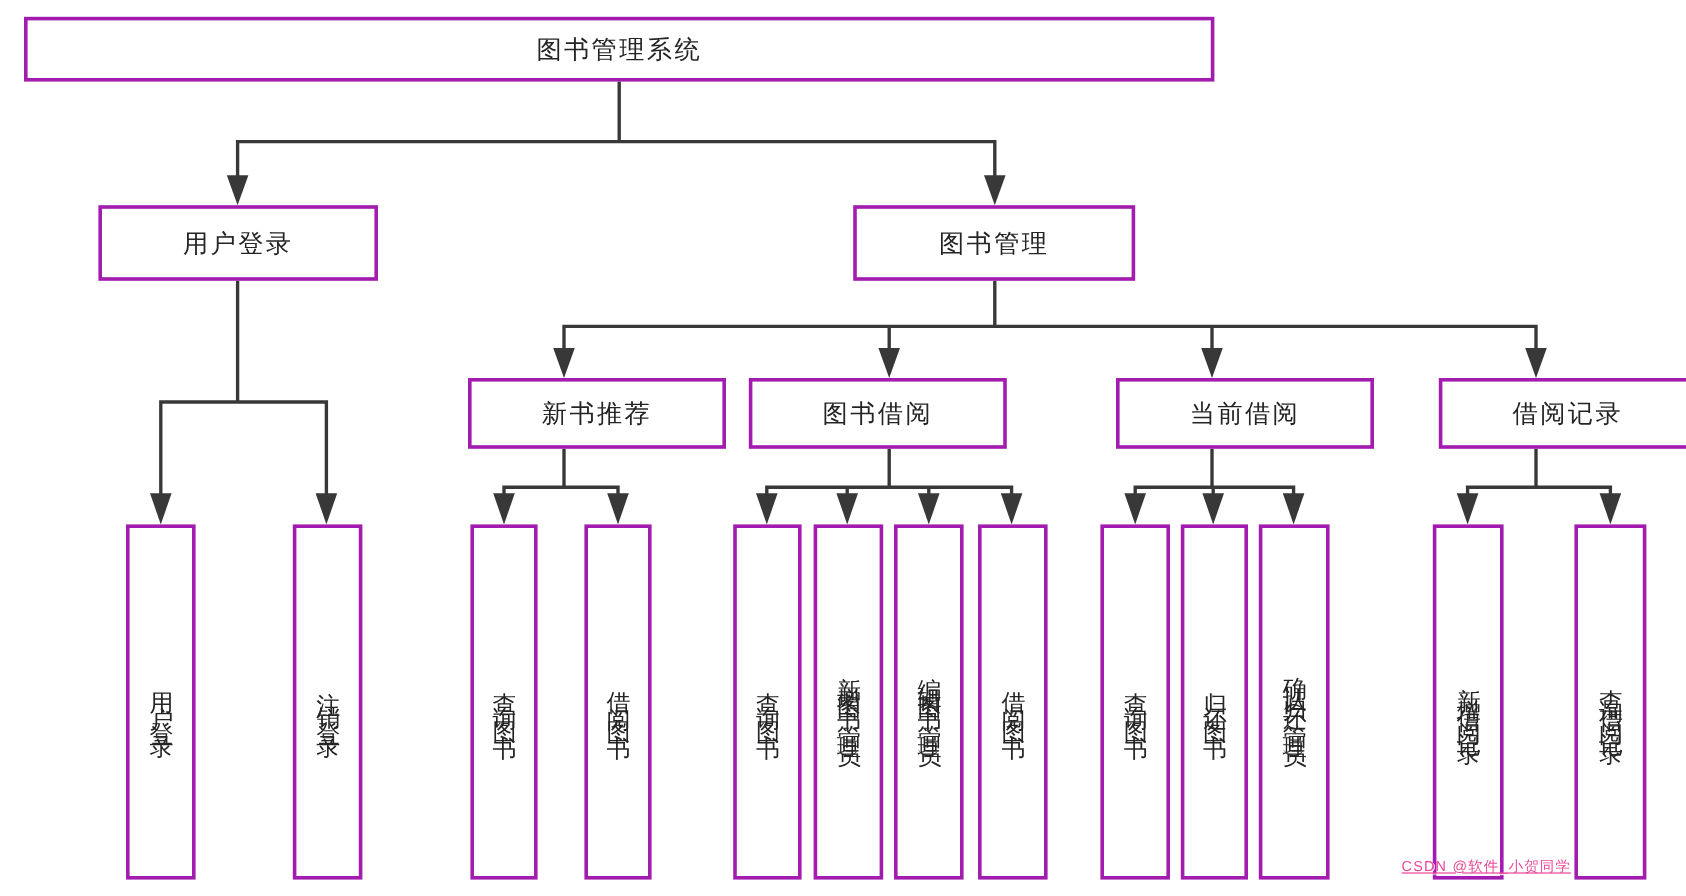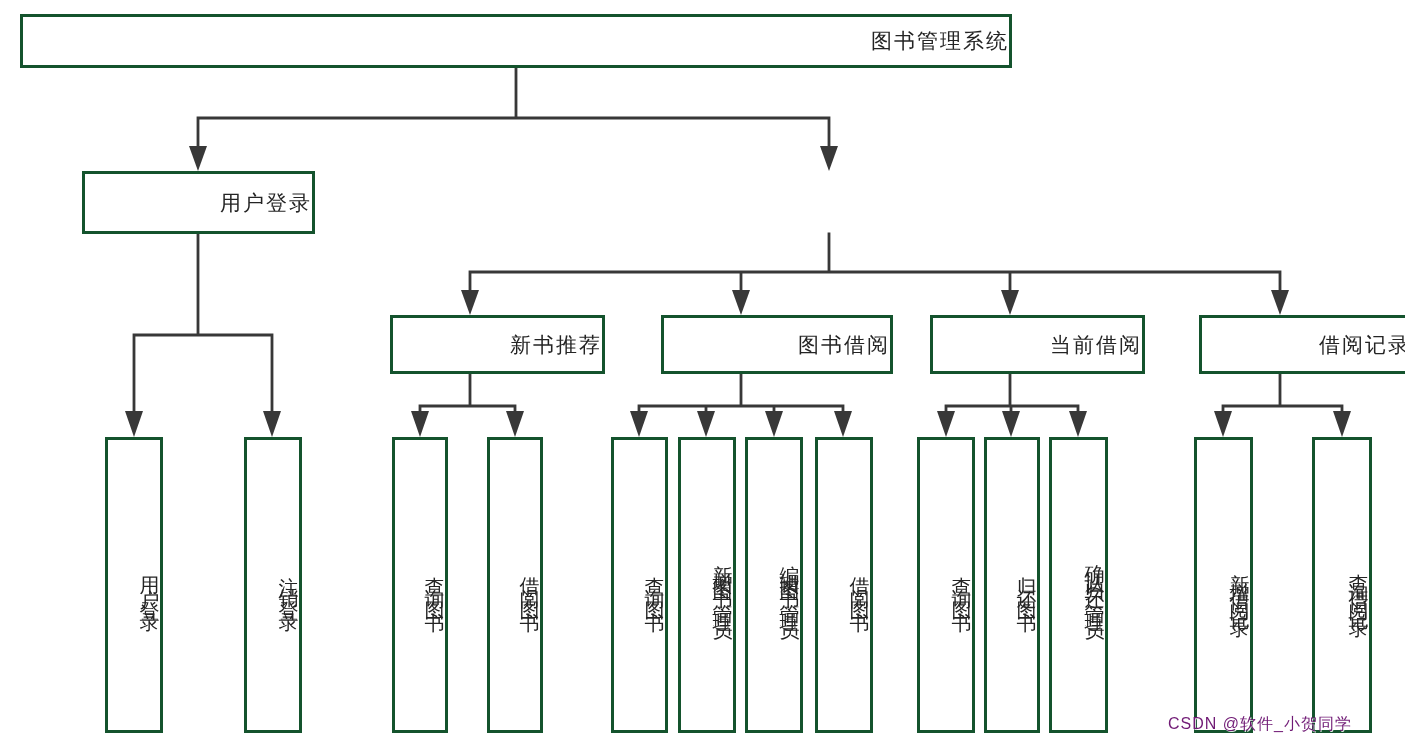--- a/index.html
+++ b/index.html
@@ -8,23 +8,23 @@
     width:1405px;height:747px;
     background:#ffffff;
     font-family:"Liberation Sans", sans-serif;
     color:#232323;
     overflow:hidden;
   }
   svg.connectors{position:absolute;left:0;top:0;width:1405px;height:747px;}
   .box{
     position:absolute;
     background:#ffffff;
-    border:3px solid #14532d;
+    border:3px solid #a21caf;
     box-sizing:border-box;
-    display:flex;align-items:center;justify-content:flex-end;
+    display:flex;align-items:center;justify-content:center;
   }
   .hlabel{
     font-size:21px;
     letter-spacing:2px;
     white-space:nowrap;
     color:#242424;
   }
   .lvl1{left:20px;top:14px;width:992px;height:54px;}
   .lvl2{top:171px;height:63px;}
   .lvl3{top:315px;height:59px;margin-left:27px;}
@@ -35,26 +35,27 @@
     font-size:20px;
     line-height:1;
     color:#242424;
   }
   .vshort{letter-spacing:12px;}
   .vmed{letter-spacing:9px;}
   .vlong{letter-spacing:8px;}
   .watermark{
     position:absolute;
     left:1168px;top:714px;
-    font-size:16px;
+    font-size:12px;
     letter-spacing:1px;
-    color:#701a75;
+    color:#ec4899;
     text-shadow:1px 1px 0 rgba(255,255,255,0.85);
     white-space:nowrap;
     z-index:5;
+    text-decoration:underline;
   }
 </style>
 </head>
 <body>
 
 <div class="stage">
 
   <svg class="connectors" viewBox="0 0 1405 747" xmlns="http://www.w3.org/2000/svg">
     <g stroke="#383838" stroke-width="2.8" fill="none" stroke-linecap="square">
 
@@ -98,25 +99,28 @@
     </g>
   </svg>
 
   <div class="box lvl1">
     <span class="hlabel">图书管理系统</span>
   </div>
 
   <div class="box lvl2" style="left:82px;width:233px">
     <span class="hlabel">用户登录</span>
   </div>
+  <div class="box lvl2" style="left:711px;width:235px">
+    <span class="hlabel">图书管理</span>
+  </div>
 
   <div class="box lvl3" style="left:363px;width:215px">
     <span class="hlabel">新书推荐</span>
   </div>
-  <div class="box lvl3" style="left:634px;width:232px">
+  <div class="box lvl3" style="left:597px;width:215px">
     <span class="hlabel">图书借阅</span>
   </div>
   <div class="box lvl3" style="left:1172px;width:215px">
     <span class="hlabel">借阅记录</span>
   </div>
   <div class="box lvl3" style="left:903px;width:215px">
     <span class="hlabel">当前借阅</span>
   </div>
 
   <div class="box vbox" style="left:105px;width:58px">

